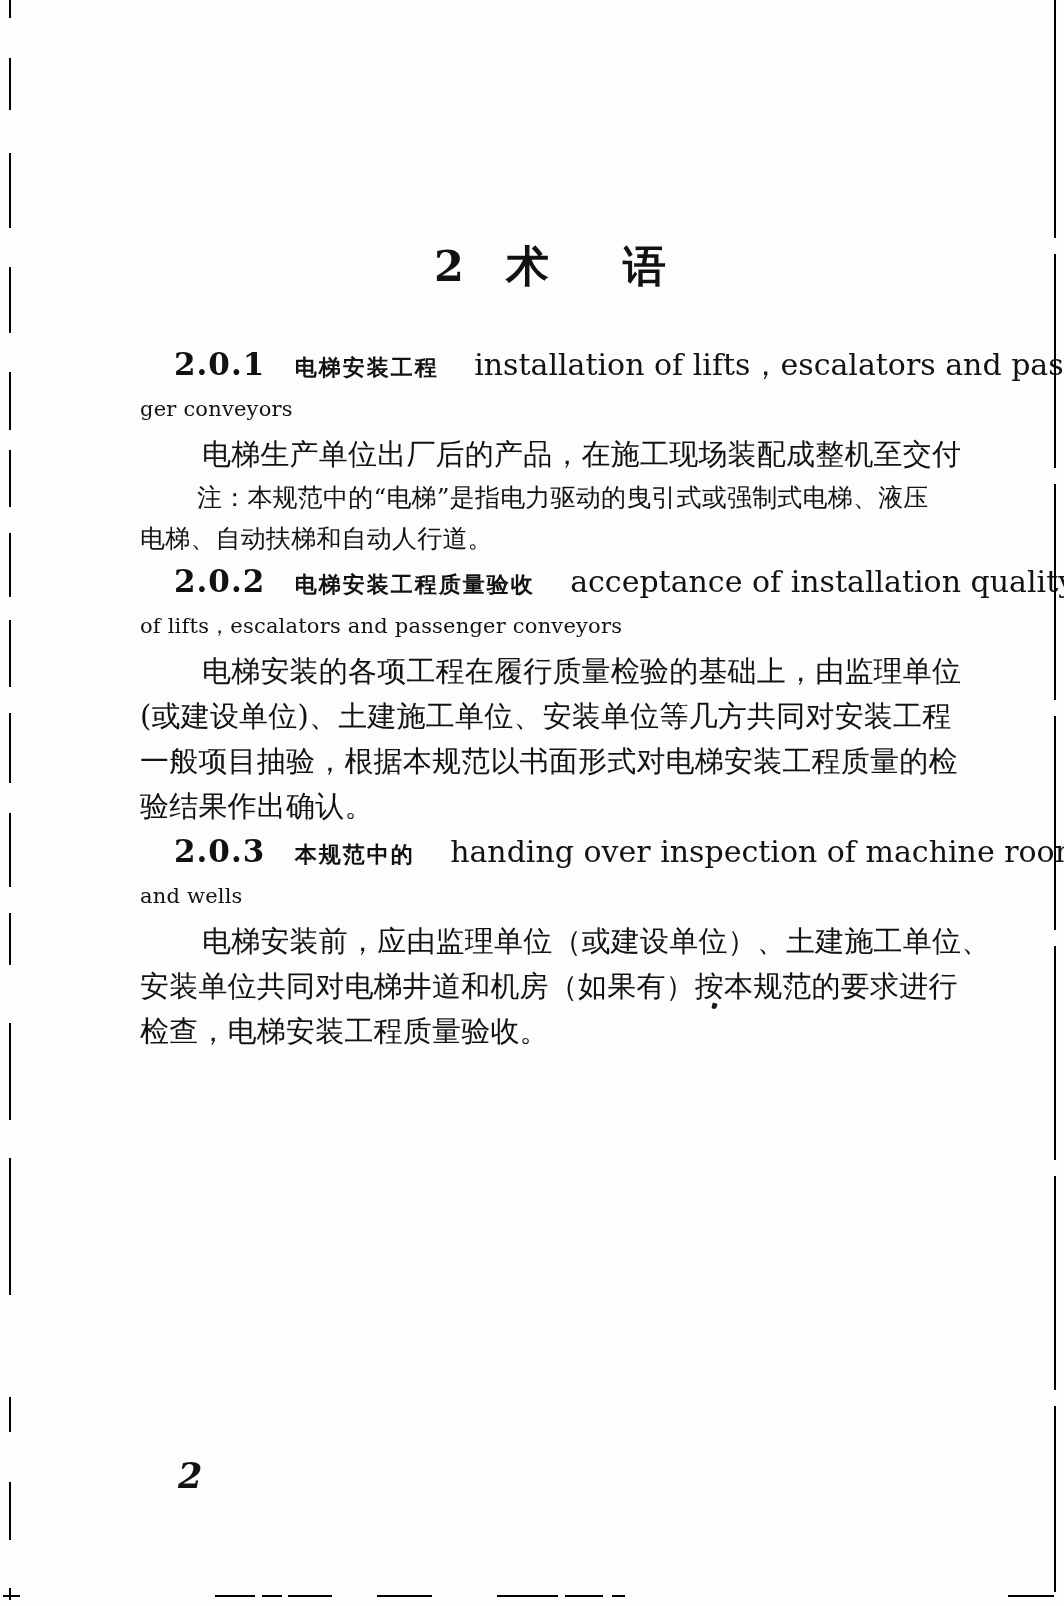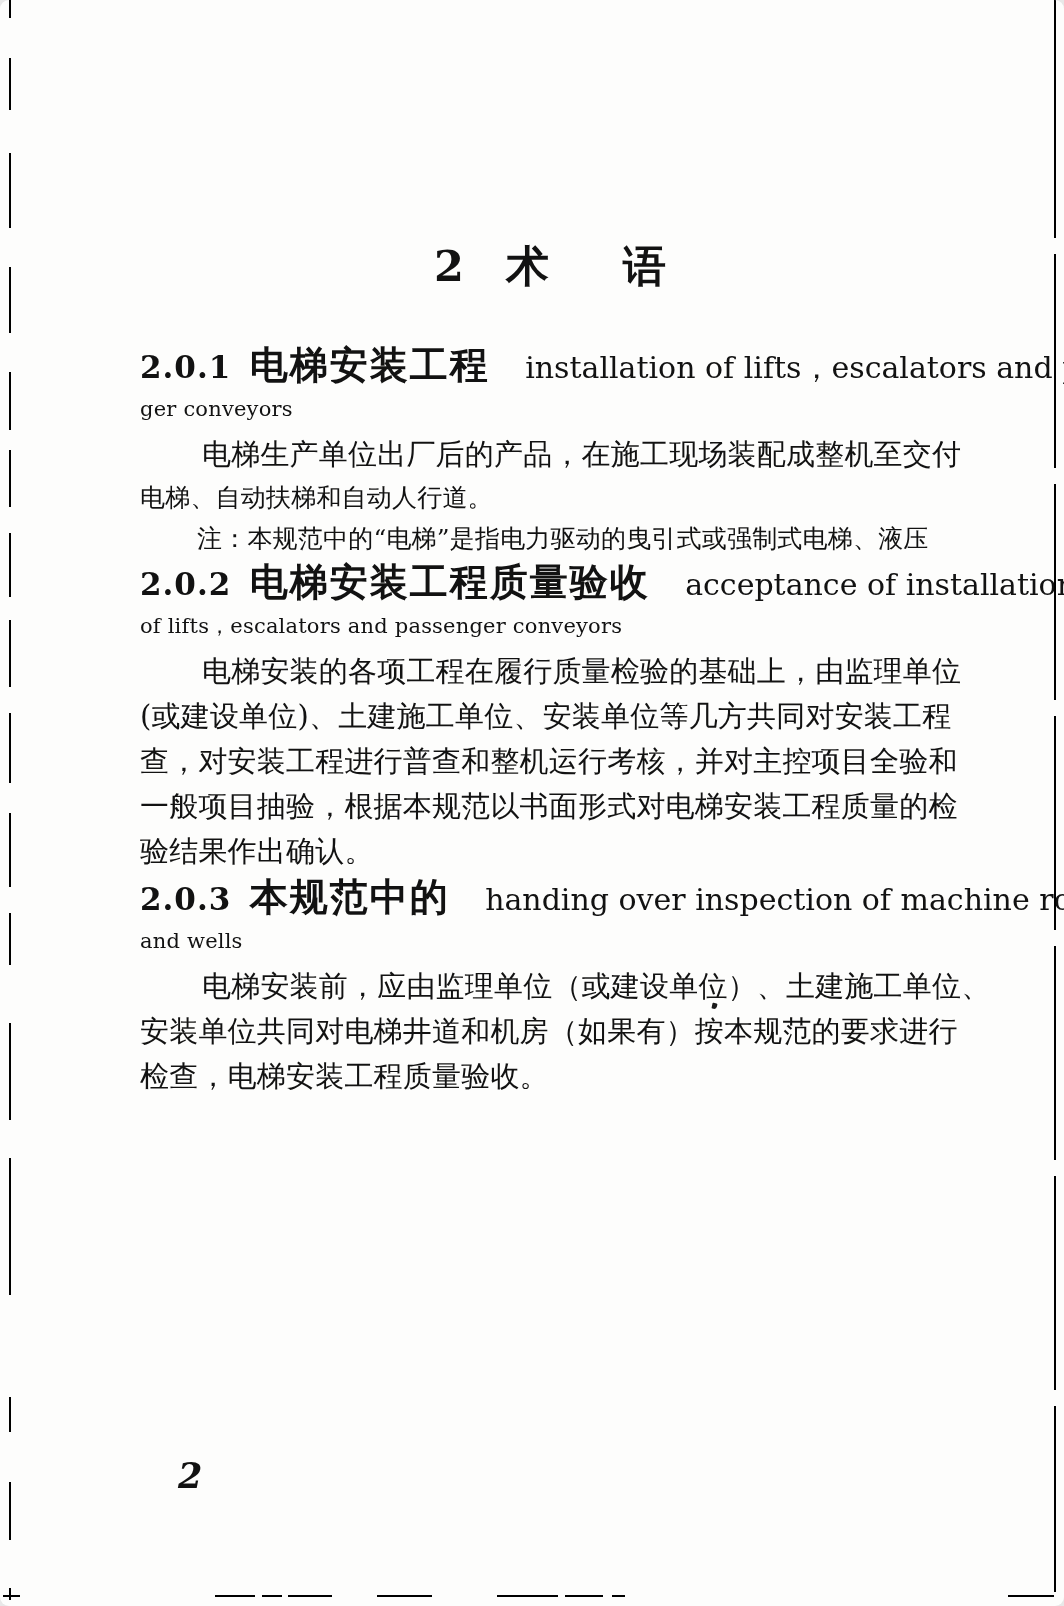--- a/index.html
+++ b/index.html
@@ -4,21 +4,20 @@
 <style>
   html,body { margin:0; padding:0; background:#e8e8e8; }
   .page {
     position:relative;
     width:1064px; height:1606px;
     margin:0 auto;
     background:#fdfdfc;
     font-family:"DejaVu Serif","Liberation Serif",serif;
     color:#121212;
     overflow:hidden;
-    border-radius:9px;
   }
 
   
   .chapter-title {
     position:absolute; top:238px; left:0; width:100%;
     text-align:center;
     font-size:43px; font-weight:bold;
     transform:translateX(18px);
     white-space:nowrap;
   }
@@ -26,22 +25,22 @@
   .chapter-title .gap2 { margin-left:74px; }
 
   
   .content {
     position:absolute; left:140px; top:342px; width:812px;
   }
   .line {
     font-size:29px; height:45px; line-height:45px;
     white-space:nowrap; letter-spacing:0.2px;
   }
-  .heading .num { font-weight:bold; font-size:31px; letter-spacing:1px; }
-  .heading .zh  { font-weight:bold; font-size:38px; margin-left:9px; letter-spacing:2px; }
+  .heading .num { font-weight:bold; font-size:31px; letter-spacing:1px;margin-left:34px; }
+  .heading .zh  { font-weight:bold; font-size:22px; margin-left:20px; letter-spacing:2px; }
   .heading .en  { font-size:30px; margin-left:26px; letter-spacing:0; }
   .en-cont { font-size:21px; }
   .para.first { padding-left:62px; }
   .note { font-size:25px; height:41px; line-height:41px; }
   .note.first { padding-left:57px; }
 
   
   .page-number {
     position:absolute; left:178px; top:1455px;
     font-size:35px; font-style:italic; font-weight:bold;
@@ -66,32 +65,31 @@
 
   <div class="content">
 
     <div class="line heading">
       <span class="num">2.0.1</span>
       <span class="zh">电梯安装工程</span>
       <span class="en">installation of lifts，escalators and passen-</span>
     </div>
     <div class="line en-cont">ger conveyors</div>
     <div class="line para first">电梯生产单位出厂后的产品，在施工现场装配成整机至交付</div>
+    <div class="line note first">注：本规范中的“电梯”是指电力驱动的曳引式或强制式电梯、液压</div>
     <div class="line note">电梯、自动扶梯和自动人行道。</div>
-    <div class="line note first">注：本规范中的“电梯”是指电力驱动的曳引式或强制式电梯、液压</div>
 
     <div class="line heading">
       <span class="num">2.0.2</span>
       <span class="zh">电梯安装工程质量验收</span>
       <span class="en">acceptance of installation quality</span>
     </div>
     <div class="line en-cont">of lifts，escalators and passenger conveyors</div>
     <div class="line para first">电梯安装的各项工程在履行质量检验的基础上，由监理单位</div>
     <div class="line para">(或建设单位)、土建施工单位、安装单位等几方共同对安装工程</div>
-    <div class="line para">查，对安装工程进行普查和整机运行考核，并对主控项目全验和</div>
     <div class="line para">一般项目抽验，根据本规范以书面形式对电梯安装工程质量的检</div>
     <div class="line para">验结果作出确认。</div>
 
     <div class="line heading">
       <span class="num">2.0.3</span>
       <span class="zh">本规范中的</span>
       <span class="en">handing over inspection of machine rooms</span>
     </div>
     <div class="line en-cont">and wells</div>
     <div class="line para first">电梯安装前，应由监理单位（或建设单位）、土建施工单位、</div>

